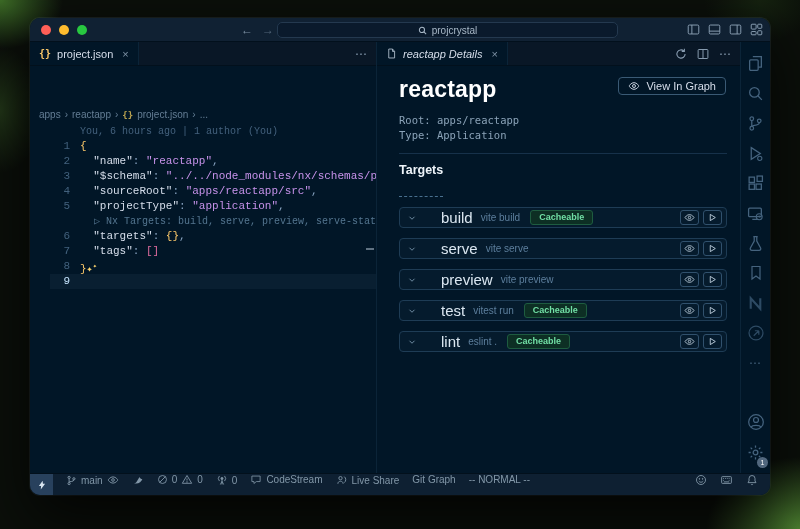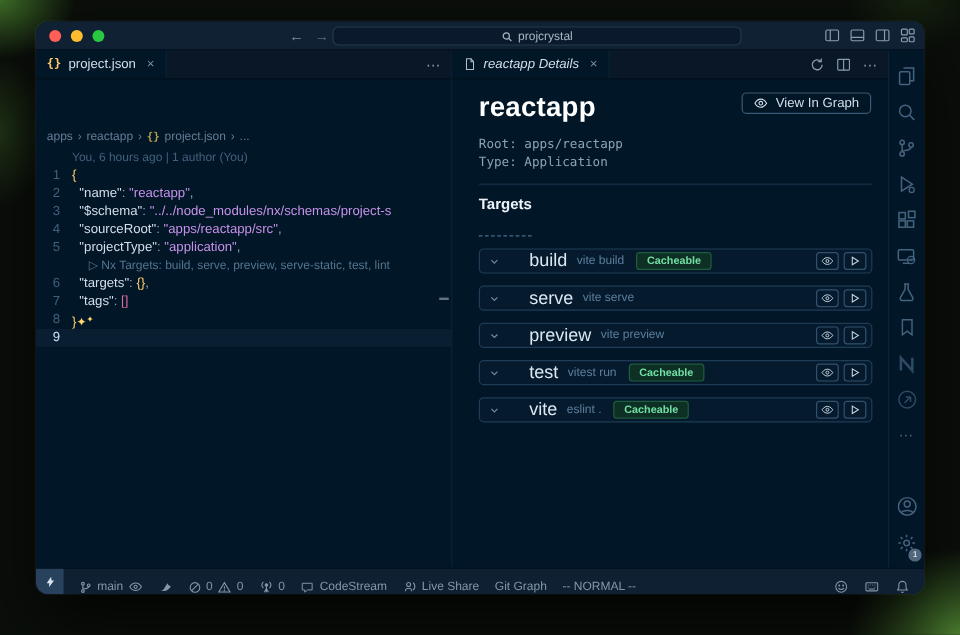--- a/index.html
+++ b/index.html
@@ -37,21 +37,21 @@
   .main { flex:1; display:flex; min-height:0; }
   .editor-group { width:347px; flex:none; display:flex; flex-direction:column; border-right:1px solid #0b2438; min-width:0; }
   .tabstrip { height:24px; flex:none; background:#091726; display:flex; align-items:stretch; border-bottom:1px solid #02101c; }
   .tab { display:flex; align-items:center; gap:6px; padding:0 9px; font-size:11px; color:#d6deeb; background:#011627; border-right:1px solid #0b2438; }
   .tab .close { color:#7f93a6; font-size:11px; margin-left:3px; }
   .tab-braces { color:var(--bracket-gold); font-family:"DejaVu Sans Mono",monospace; font-size:10px; font-weight:bold; }
   .tab-italic { font-style:italic; }
   .strip-actions { margin-left:auto; display:flex; align-items:center; gap:10px; padding-right:9px; color:#8a9eb2; font-size:12px; }
   .breadcrumbs { height:17px; flex:none; display:flex; align-items:center; gap:4px; padding-left:9px; font-size:10px; color:#647e95;margin-top:40px; }
   .breadcrumbs .bc-braces { color:#b8a14f; font-family:"DejaVu Sans Mono",monospace; font-size:9px; font-weight:bold; }
-  .editor { flex:1; position:relative; overflow:hidden; font-family:Liberation Sans, sans-serif; font-size:11px; padding-top:1px; }
+  .editor { flex:1; position:relative; overflow:hidden; font-family:Liberation Mono, monospace; font-size:11px; padding-top:1px;padding-left:20px; }
   .crow { display:flex; height:15px; line-height:15px; white-space:pre; }
   .crow.current { background:rgba(114,146,180,.08); }
   .crow.current .gutter { color:#c5e4fd; }
   .gutter { width:30px; flex:none; text-align:right; padding-right:10px; color:#42617d; }
   .lcontent { flex:1; min-width:0; overflow:hidden; }
   .blame { color:#43607c; font-size:10px; }
   .codelens { color:#54758f; font-size:10px; padding-left:14px; }
   .key { color:#d6deeb; }
   .str { color:var(--string-purple); }
   .pun { color:#89a4c2; }
@@ -77,21 +77,21 @@
   .t-actions { margin-left:auto; display:flex; gap:4px; }
   .icon-btn { width:19px; height:15px; border:1px solid #31516d; border-radius:3px; display:flex; align-items:center; justify-content:center; color:#c3d4e2; background:transparent; padding:0; }
   
   .activitybar { width:30px; flex:none; border-left:1px solid #0b2438; display:flex; flex-direction:column; align-items:center; padding:6px 0 6px; color:#45637e; }
   .ab-icon { height:30px; width:100%; display:flex; align-items:center; justify-content:center; }
   .ab-icon.dimmer { color:#2d4a63; }
   .ab-spacer { flex:1; }
   .gear-wrap { position:relative; }
   .gear-badge { position:absolute; right:2px; bottom:-1px; width:11px; height:11px; border-radius:50%; background:#51677e; color:#fff; font-size:7px; display:flex; align-items:center; justify-content:center; }
   
-  .statusbar { height:22px; flex:none; background:#0e2032; border-top:1px solid #02101c; display:flex; align-items:flex-end; font-size:10px; color:#8297a8; }
+  .statusbar { height:22px; flex:none; background:#0e2032; border-top:1px solid #02101c; display:flex; align-items:flex-start; font-size:10px; color:#8297a8; }
   .sb-remote { height:100%; width:23px; flex:none; background:#28415d; color:#d8e4ee; display:flex; align-items:center; justify-content:center; }
   .sb-item { display:flex; align-items:center; gap:4px; margin-left:13px; white-space:nowrap; }
   .sb-right { margin-left:auto; display:flex; align-items:center; gap:13px; padding-right:12px; }
   svg { display:block; }
 </style>
 </head>
 <body>
 
 <div class="window">
 
@@ -309,21 +309,21 @@
       </button>
     </span>
   </div>
 
   <div class="target-card">
     <span class="t-chevron">
       <svg width="10" height="10" viewBox="0 0 16 16" fill="none" stroke="currentColor" stroke-width="1.6">
                   <path d="M4 6l4 4 4-4"></path>
                 </svg>
     </span>
-    <span class="t-name">vite</span>
+    <span class="t-name">lint</span>
     <span class="t-cmd">eslint .</span>
     <span class="t-badge">Cacheable</span>
     <span class="t-actions">
       <button class="icon-btn">
         <svg width="11" height="11" viewBox="0 0 16 16" fill="none" stroke="currentColor" stroke-width="1.2">
                     <path d="M1.5 8s2.5-4.2 6.5-4.2S14.5 8 14.5 8 12 12.2 8 12.2 1.5 8 1.5 8z"></path>
                     <circle cx="8" cy="8" r="1.8"></circle>
                   </svg>
       </button>
       <button class="icon-btn">

